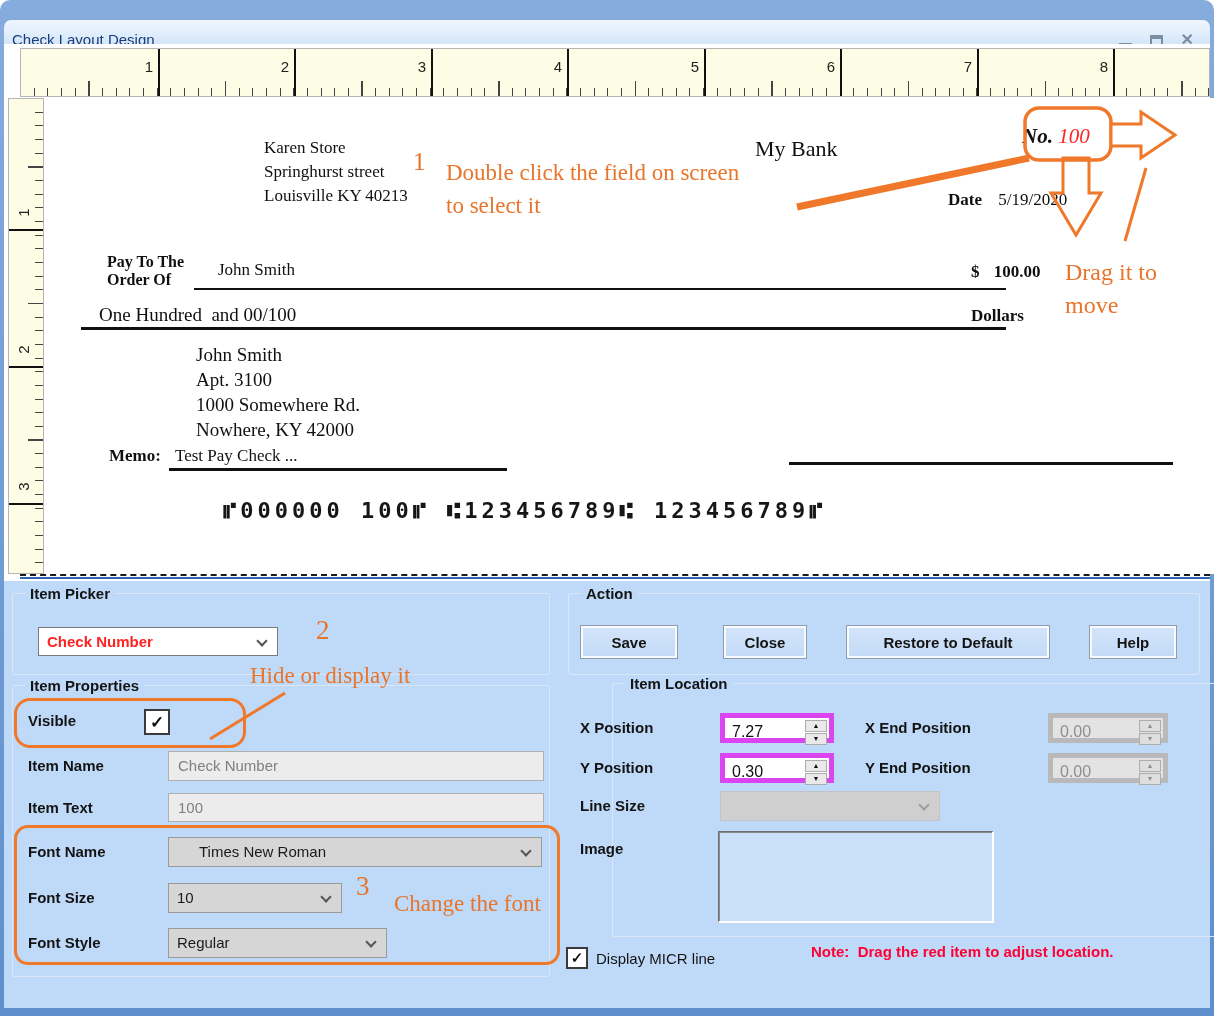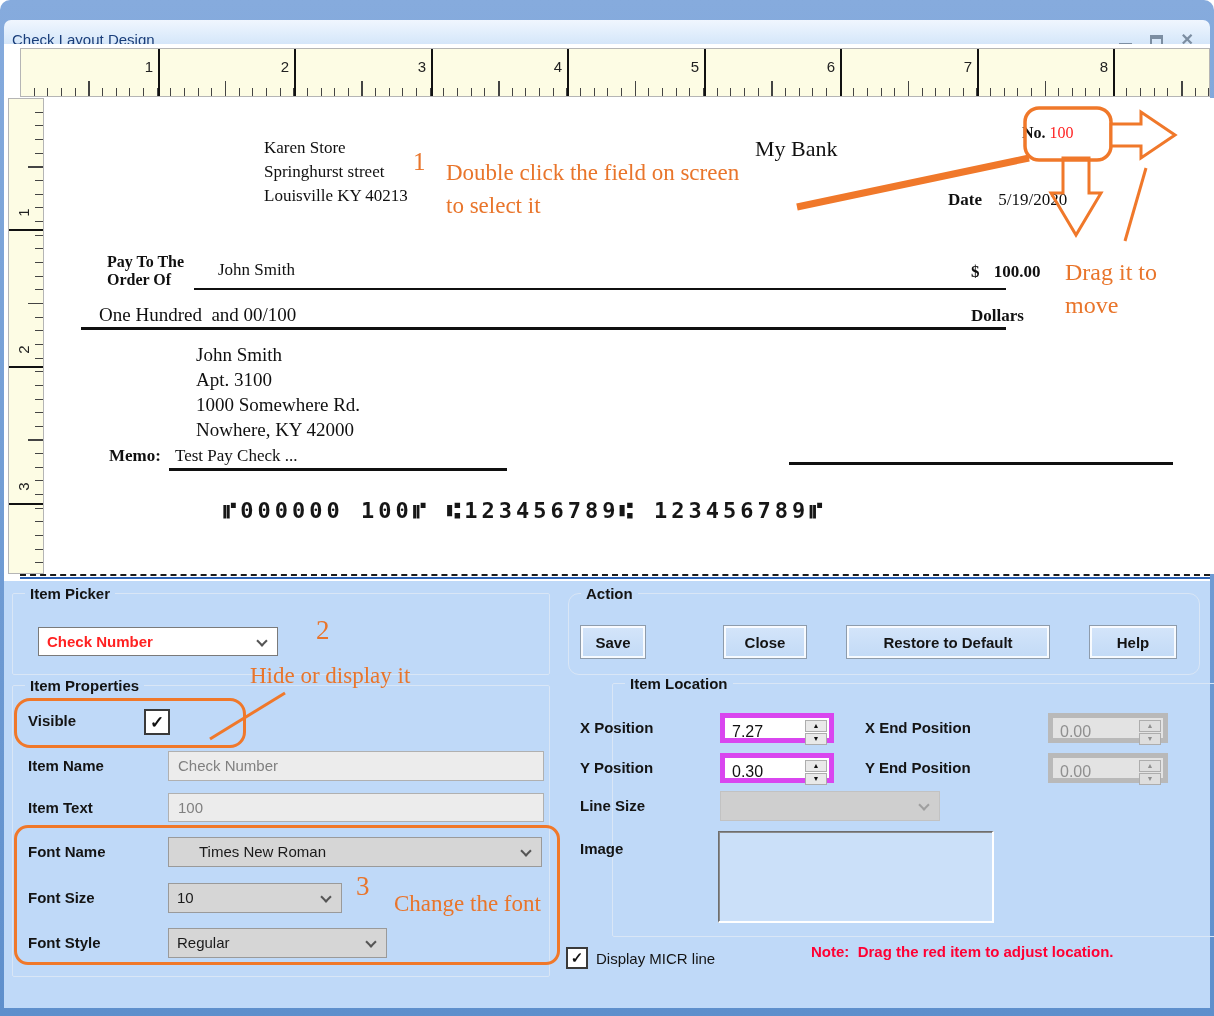--- a/index.html
+++ b/index.html
@@ -150,21 +150,21 @@
     </div>
 
     <div class="chk" style="left:692px; top:38px; font-size:22px;">My Bank</div>
 
     <div class="ann" style="left:350px; top:50px; font-size:25px;">1</div>
     <div class="ann" style="left:383px; top:58px; font-size:23px; line-height:33px; width:390px;">
       <div>Double click the field on screen</div>
       <div>to select it</div>
     </div>
 
-    <div class="chk" style="left:959px; top:26px; font-size:16px;">
+    <div class="chk" style="left:959px; top:26px; font-size:21px;font-style:italic;">
       <span class="b">No.</span>
       <span class="red">100</span>
     </div>
 
     <div class="chk" style="left:885px; top:92px; font-size:17px;">
       <span class="b">Date</span>
       <span style="padding-left:12px">5/19/2020</span>
     </div>
 
     <div class="ann" style="left:1002px; top:158px; font-size:24px; line-height:33px;">
@@ -262,24 +262,24 @@
   </div>
   <div class="ann-sans" style="left:352px; top:290px; font-size:27px;">3</div>
   <div class="ann-sans" style="left:390px; top:310px; font-size:23px;">Change the font</div>
 
   <div class="lbl" style="left:24px; top:353px;">Font Style</div>
   <div class="dd" style="left:164px; top:347px; width:219px; height:30px;">
     <span>Regular</span>
     <span class="chev"></span>
   </div>
 
-  <div class="grp" style="left:564px; top:12px; width:632px; height:82px;border-radius:11px;">
+  <div class="grp" style="left:564px; top:12px; width:632px; height:82px;">
     <span class="grp-label">Action</span>
   </div>
-  <div class="btn" style="left:576px; top:44px; width:66px;">Save</div>
+  <div class="btn" style="left:576px; top:44px; width:98px;">Save</div>
   <div class="btn" style="left:719px; top:44px; width:84px;">Close</div>
   <div class="btn" style="left:842px; top:44px; width:204px;">Restore to Default</div>
   <div class="btn" style="left:1085px; top:44px; width:88px;">Help</div>
 
   <div class="grp" style="left:564px; top:102px; width:632px; height:254px;margin-left:44px;">
     <span class="grp-label">Item Location</span>
   </div>
 
   <div class="lbl" style="left:576px; top:138px;">X Position</div>
   <div class="spin" style="left:716px; top:132px;">

